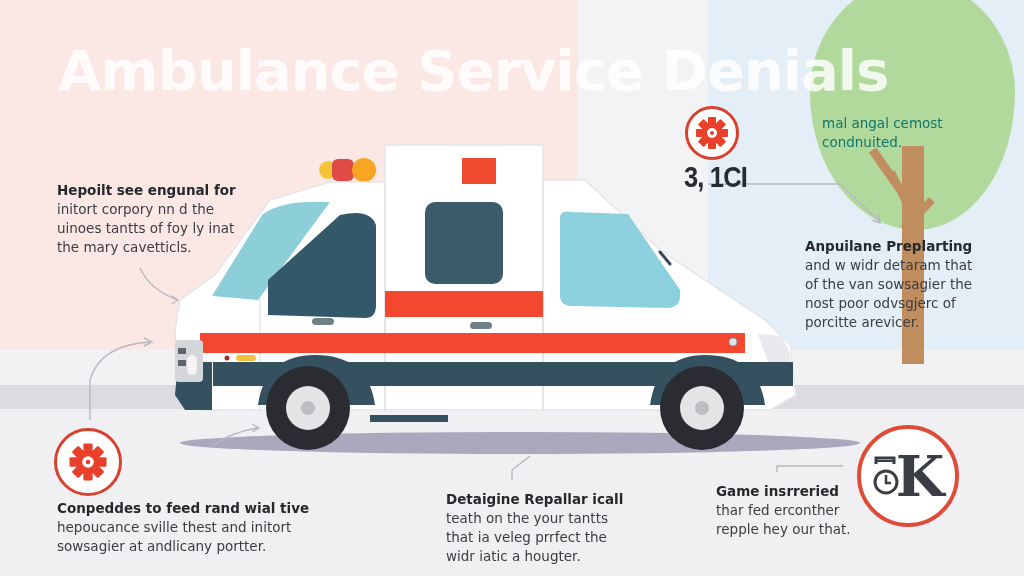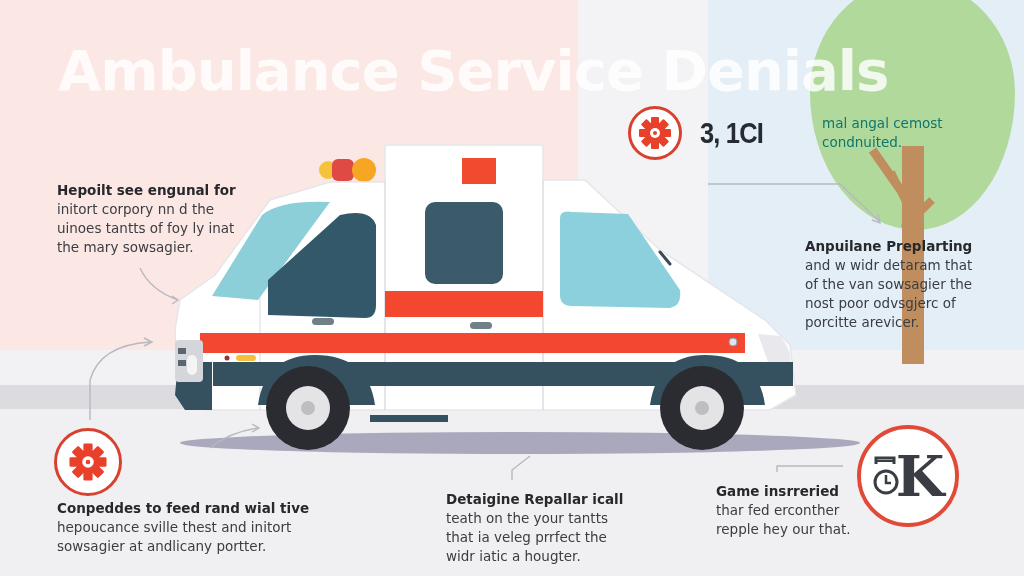--- a/index.html
+++ b/index.html
@@ -39,21 +39,21 @@
   .tree-branch { position: absolute; background: #c08d5e; z-index: 3; }
 
   
   .amb { position: absolute; left: 0; top: 0; width: 1024px; height: 576px; z-index: 4; pointer-events: none; }
   .amb svg { position: absolute; left: 0; top: 0; }
 
   .block { position: absolute; z-index: 6; color: #2c2e33; font-size: 13.5px; line-height: 19px; }
   .block .head { font-weight: bold; color: #26282c; }
   .block .body { color: #3b3d42; }
 
-  .stat { position: absolute; left: 628px; top: 106px; z-index: 6; display: flex; align-items: center; }
+  .stat { position: absolute; left: 666px; top: 106px; z-index: 6; display: flex; align-items: center; flex-direction: column; }
   .stat-icon { width: 54px; height: 54px; border-radius: 50%; border: 3px solid #d9412f; background: #fff; display: flex; align-items: center; justify-content: center; }
   .stat-value { font-family: "Liberation Sans", sans-serif; font-weight: bold; font-size: 30px; color: #262b33; margin-left: 18px; letter-spacing: -1px; transform: scaleX(0.85); transform-origin: left; }
   .stat-desc { position: absolute; left: 822px; top: 114px; z-index: 7; font-size: 13.5px; line-height: 19px; color: #0f766e; }
 
   .badge { position: absolute; z-index: 6; border-radius: 50%; background: #fff; display: flex; align-items: center; justify-content: center; }
   .badge-gear { left: 54px; top: 428px; width: 68px; height: 68px; border: 3px solid #d9412f; }
   .badge-k { left: 857px; top: 425px; width: 102px; height: 102px; border: 4px solid #e04a36; }
 
   .k-letter { font-family: "DejaVu Serif", serif; font-weight: bold; font-size: 56px; color: #3a3d43; line-height: 1; margin-left: -6px; }
 
@@ -171,21 +171,21 @@
       <circle cx="702" cy="408" r="22" fill="#e4e4e7"></circle>
       <circle cx="702" cy="408" r="7" fill="#bdbdc2"></circle>
     </g>
   </svg>
 </div>
 
 <div class="block" style="left:57px;top:181px;">
   <div class="head">Hepoilt see engunal for</div>
   <div class="body">initort corpory nn d the</div>
   <div class="body">uinoes tantts of foy ly inat</div>
-  <div class="body">the mary sowsagier.</div>
+  <div class="body">the mary cavetticls.</div>
 </div>
 
 <div class="block" style="left:805px;top:237px;">
   <div class="head">Anpuilane Preplarting</div>
   <div class="body">and w widr detaram that</div>
   <div class="body">of the van sowsagier the</div>
   <div class="body">nost poor odvsgjerc of</div>
   <div class="body">porcitte arevicer.</div>
 </div>
 

